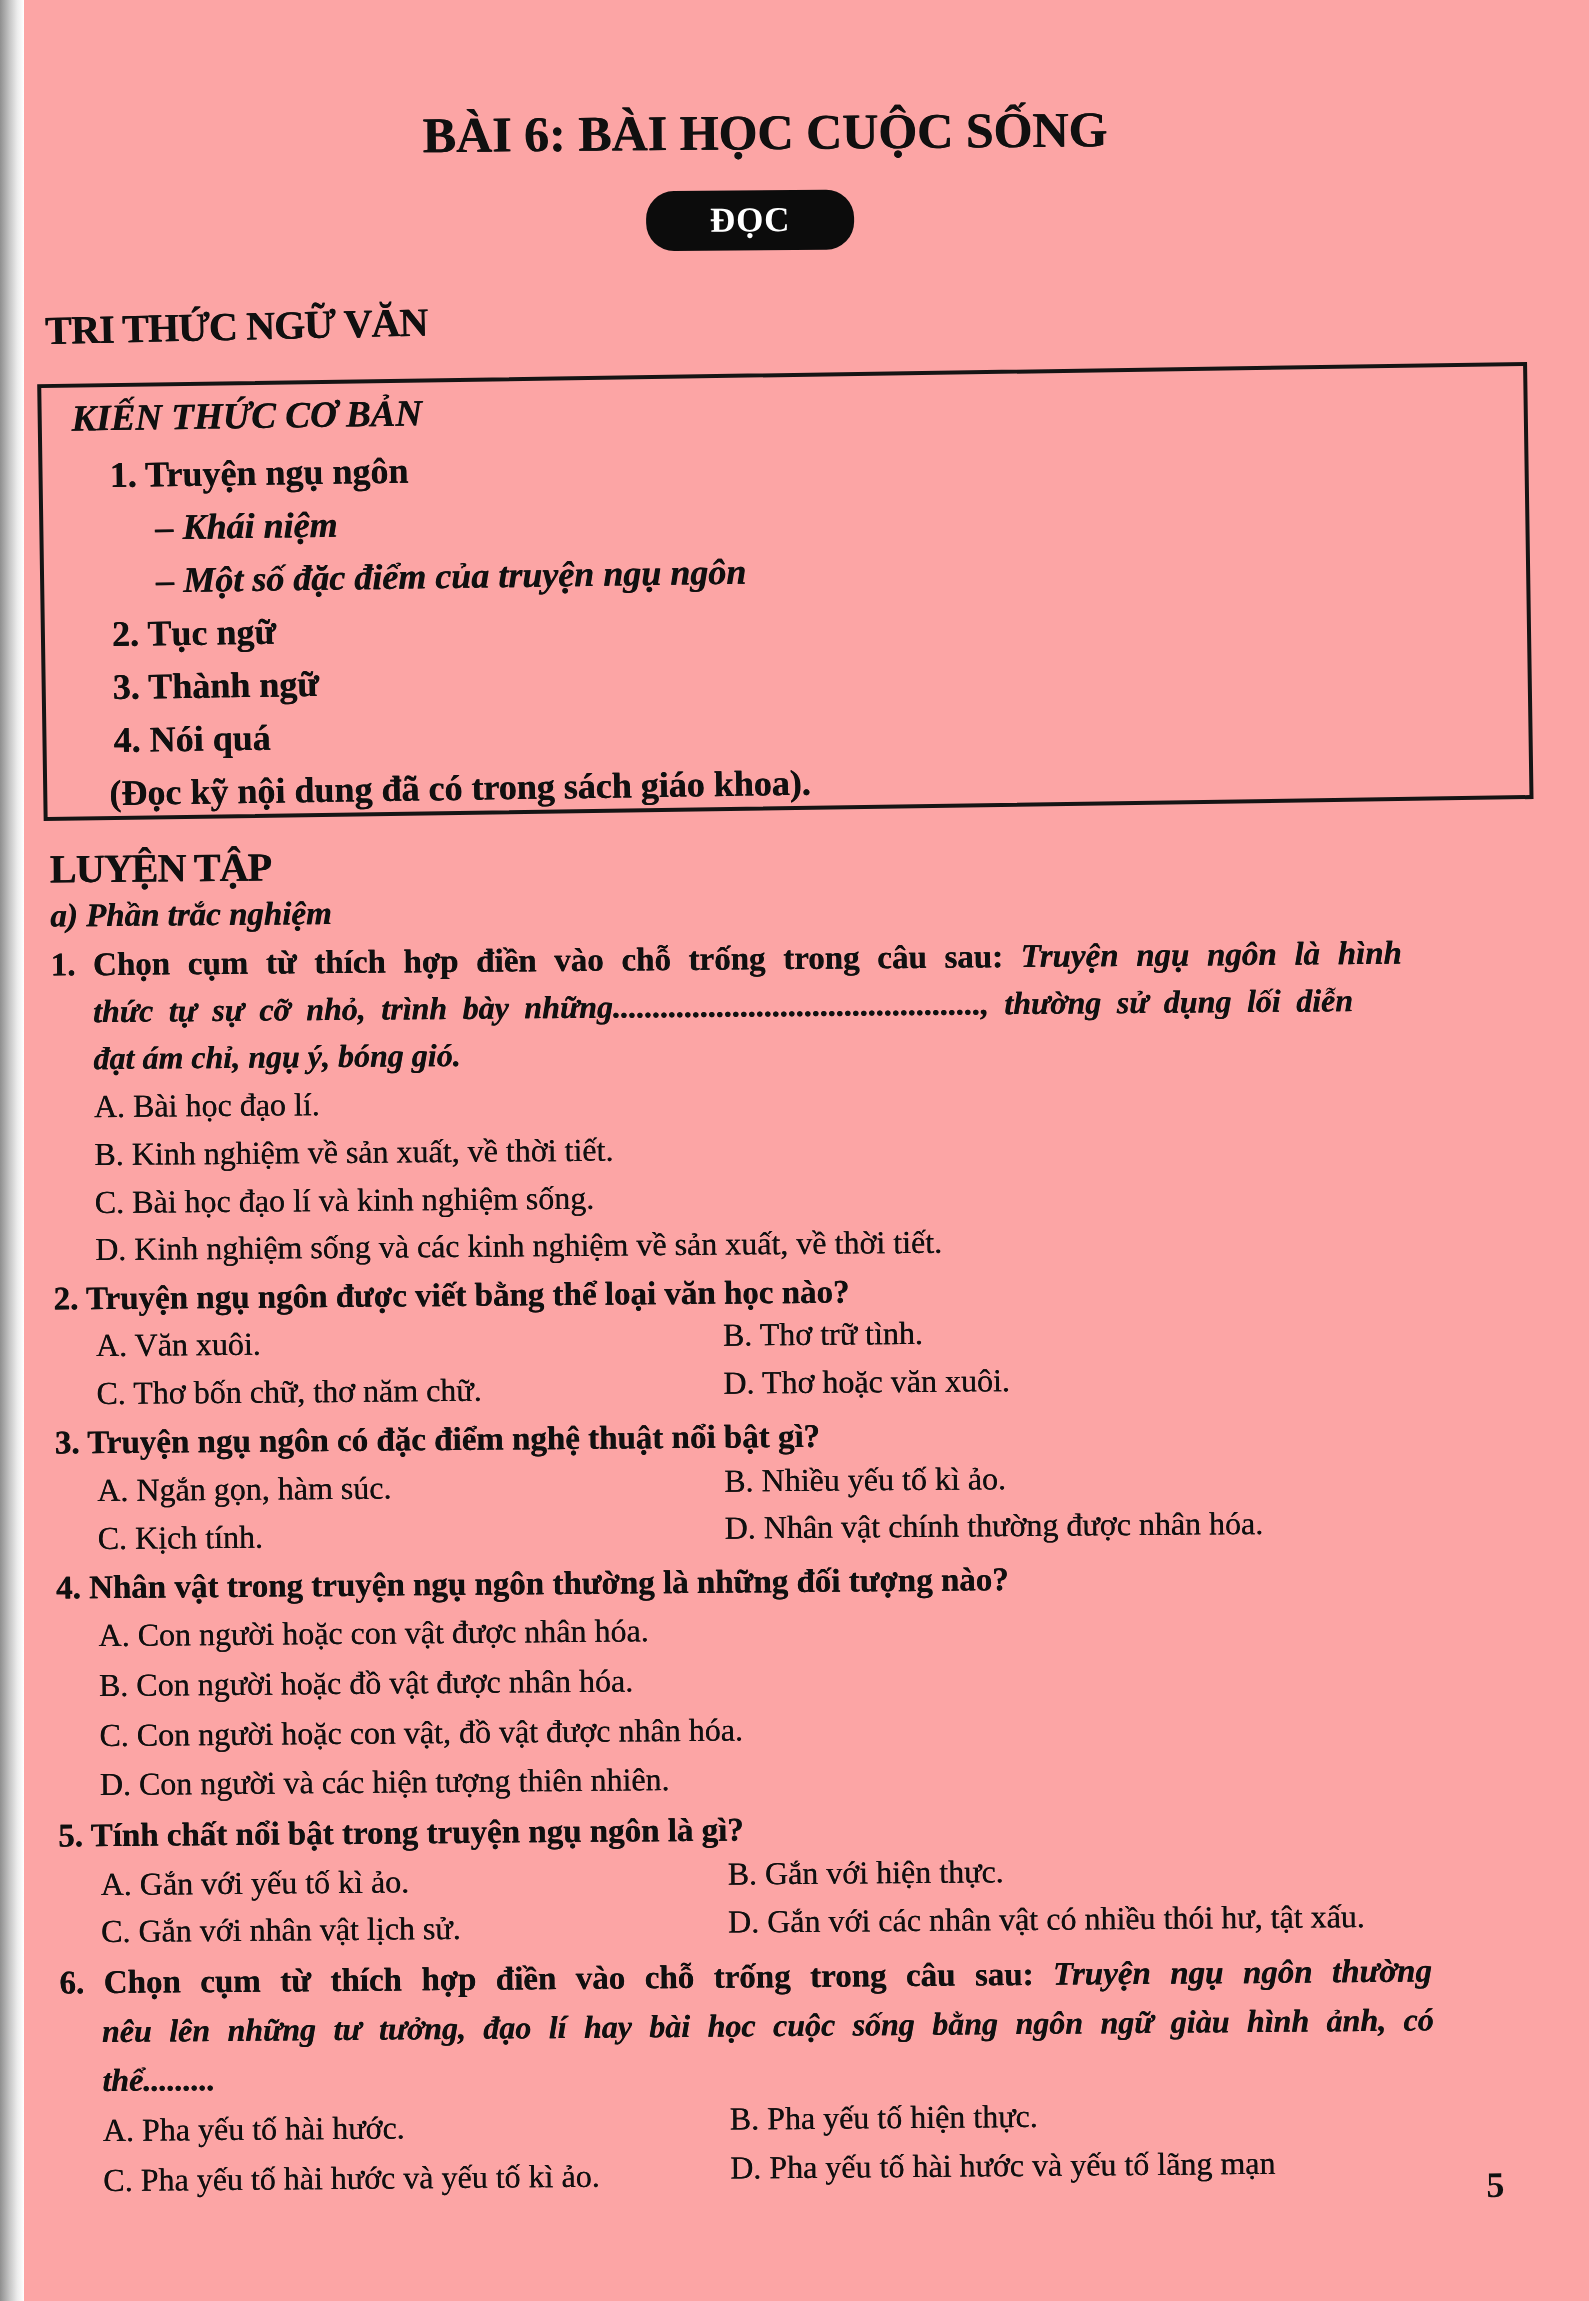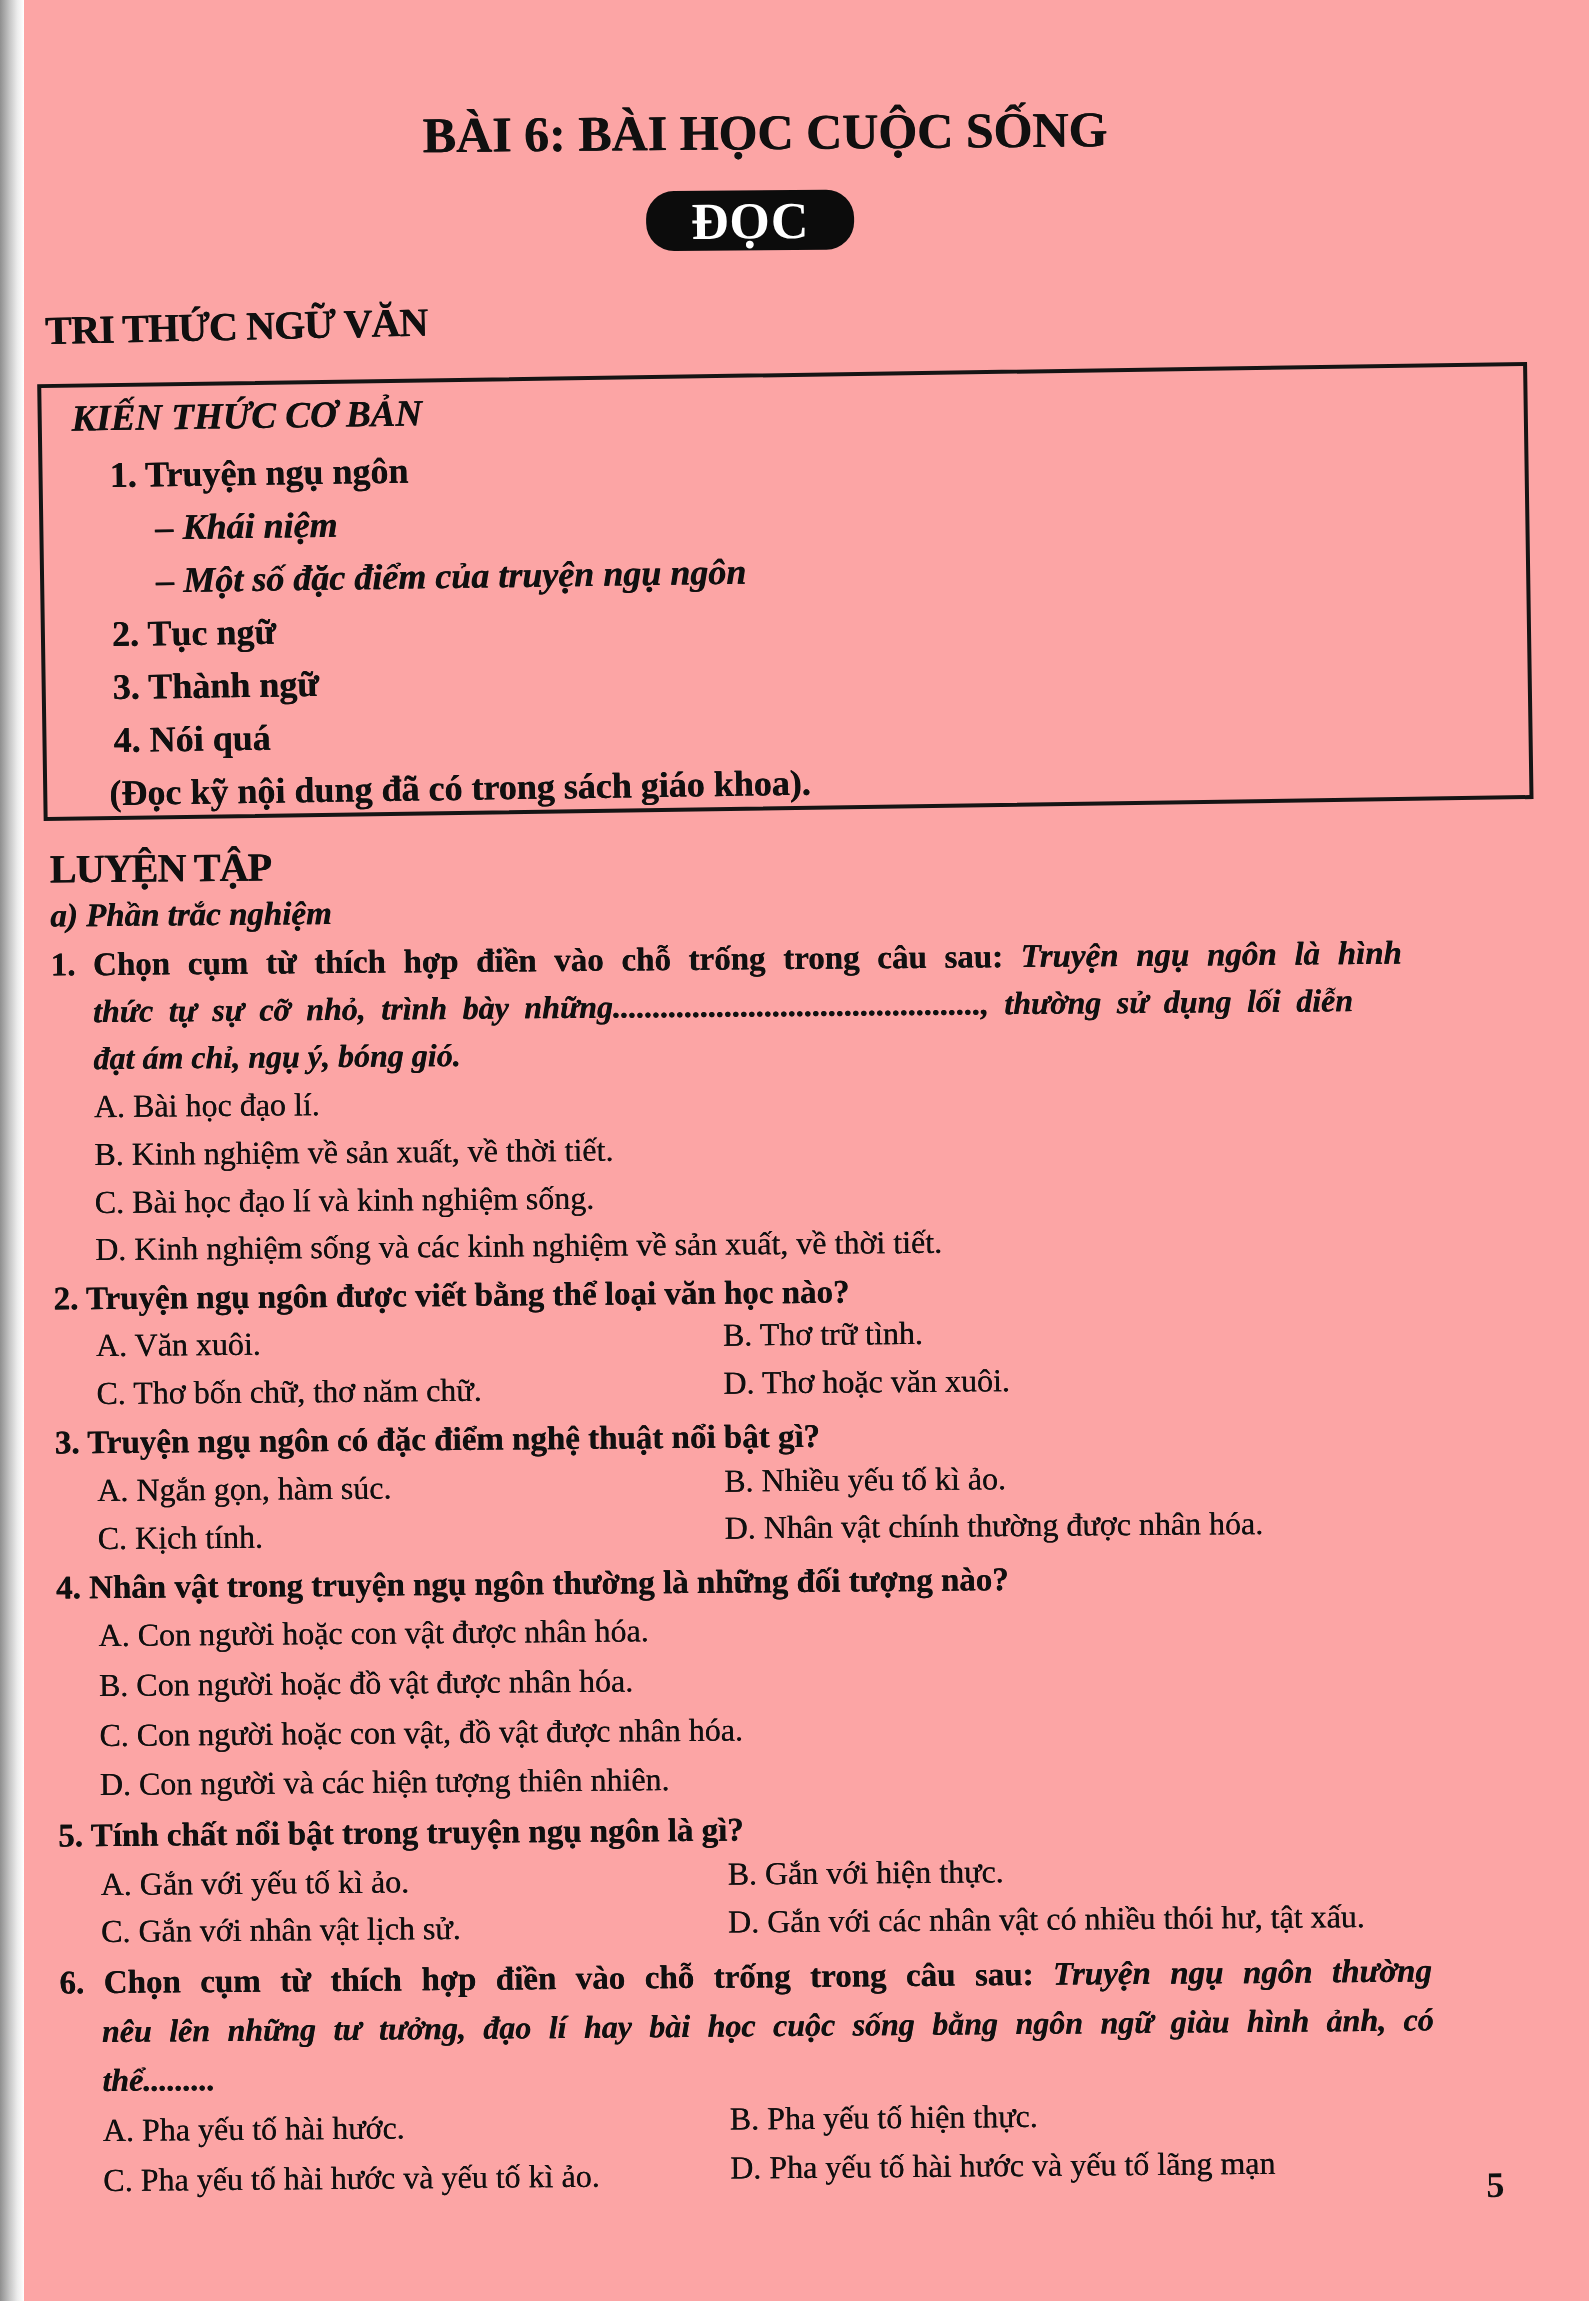--- a/index.html
+++ b/index.html
@@ -26,21 +26,21 @@
     font-size:50px;font-weight:700;letter-spacing:0px;
     white-space:nowrap;
     text-shadow:0.6px 0 0 currentColor;
   }
   .badge{
     position:absolute;top:190px;left:654px;width:208px;height:60px;
     background:#0c0c0c;border-radius:28px;
     display:flex;align-items:center;justify-content:center;
   }
   .badge span{
-    color:#ffffff;font-size:52px;font-weight:700;letter-spacing:0.9px;
+    color:#ffffff;font-size:35px;font-weight:700;letter-spacing:0.9px;
   }
   .h-tri{
     position:absolute;top:298px;left:52px;
     font-size:40px;font-weight:700;letter-spacing:-0.9px;white-space:nowrap;
     transform:rotate(-0.8deg);
     text-shadow:0.5px 0 0 currentColor;
   }
   .kbox{
     position:absolute;top:373px;left:45px;width:1490px;height:437px;
     border:4.7px solid #141414;

